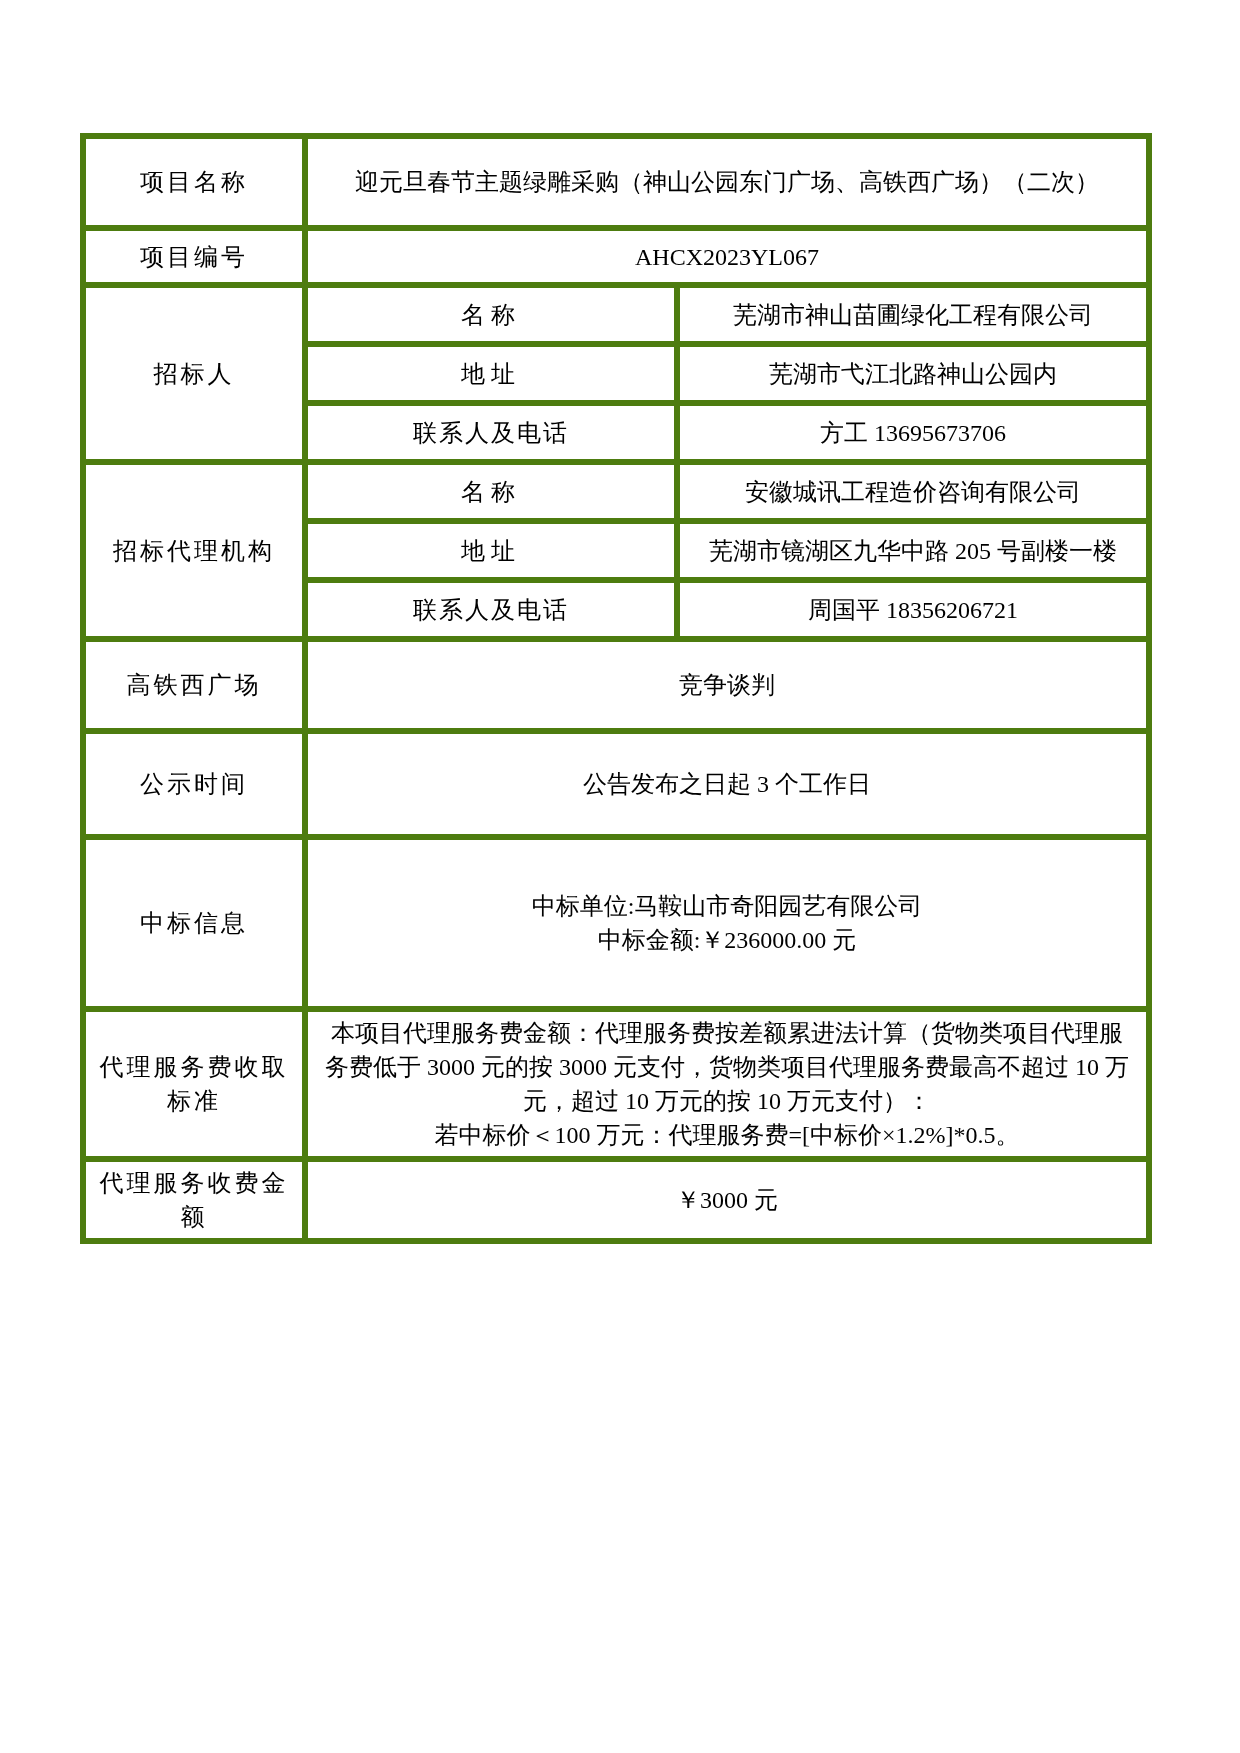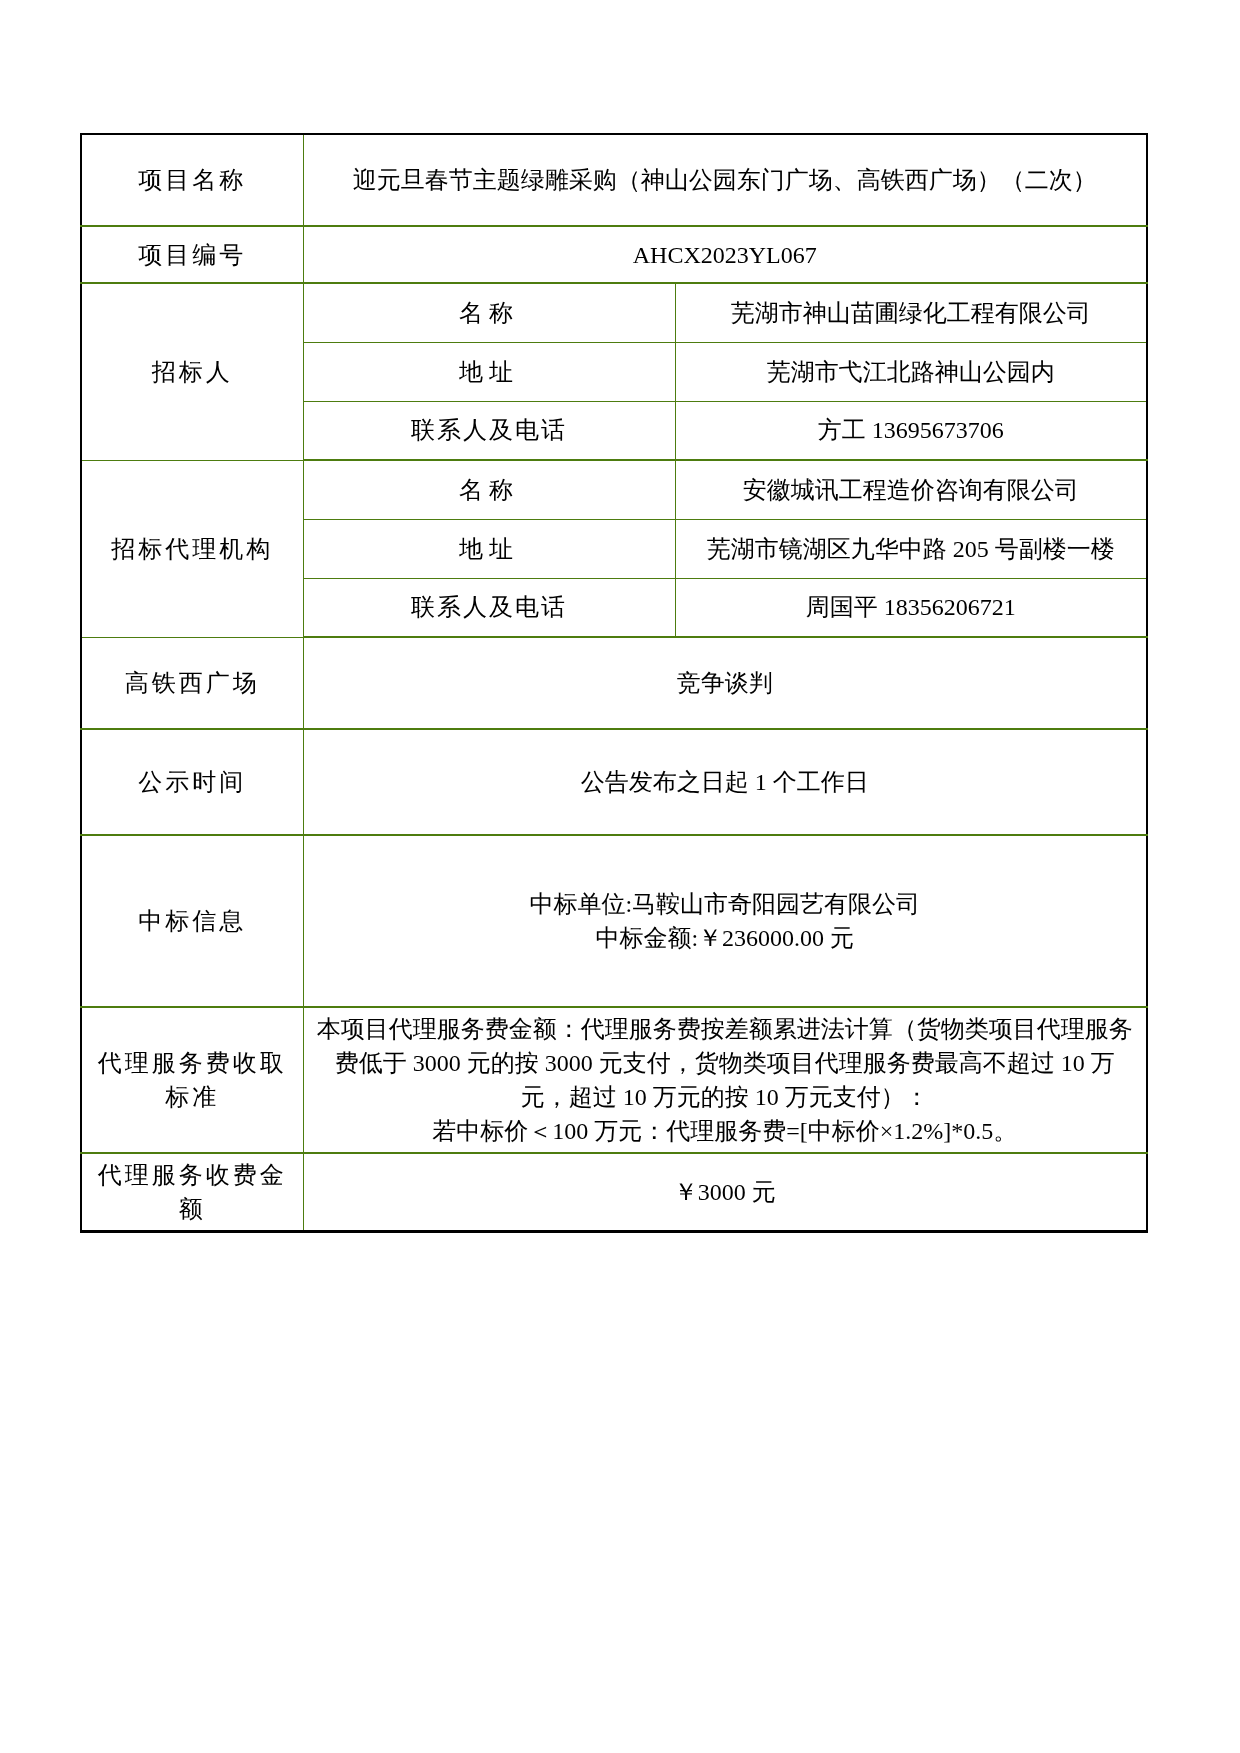--- a/index.html
+++ b/index.html
@@ -18,21 +18,21 @@
   table.doc-table {
     position: absolute;
     left: 80px; top: 133px;
     width: 1066px;
     border-collapse: collapse;
     table-layout: fixed;
     border: 2px solid #000000;
     border-bottom-width: 3px;
   }
   table.doc-table td {
-    border: 1px solid #4d7c0f;
+    border: 6px solid #4d7c0f;
     text-align: center;
     vertical-align: middle;
     font-size: 24px;
     line-height: 34px;
     padding: 4px 13px;
     word-break: break-all;
     overflow: hidden;
   }
   
   tr.major > td { border-bottom-width: 2px; }
@@ -97,21 +97,21 @@
         <td>周国平 18356206721</td>
       </tr>
 
       <tr class="major" style="height:92px">
         <td class="lbl">高铁西广场</td>
         <td colspan="2">竞争谈判</td>
       </tr>
 
       <tr class="major" style="height:106px">
         <td class="lbl">公示时间</td>
-        <td colspan="2">公告发布之日起 1 个工作日</td>
+        <td colspan="2">公告发布之日起 3 个工作日</td>
       </tr>
 
       <tr class="major" style="height:172px">
         <td class="lbl">中标信息</td>
         <td colspan="2" class="award-cell">
           <div>中标单位:马鞍山市奇阳园艺有限公司</div>
           <div>中标金额:￥236000.00 元</div>
         </td>
       </tr>
 

